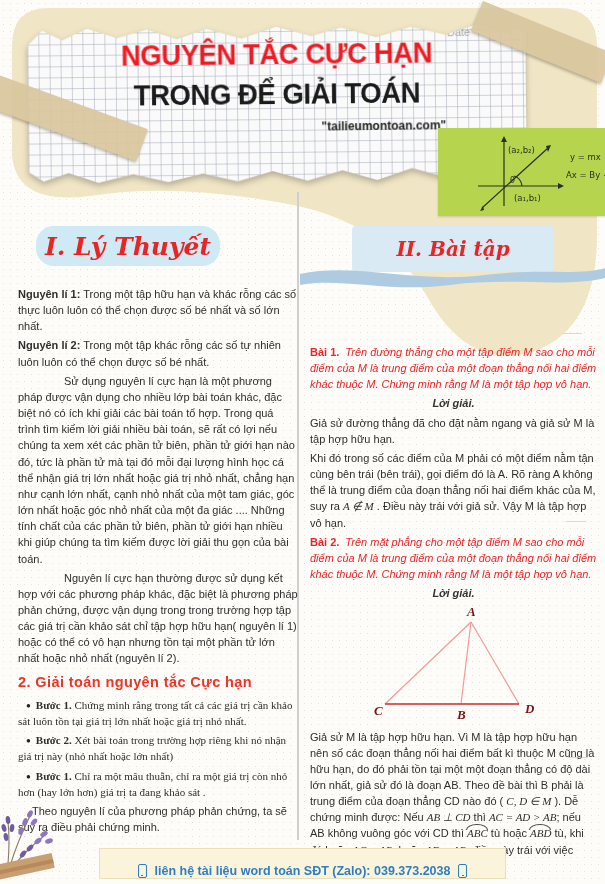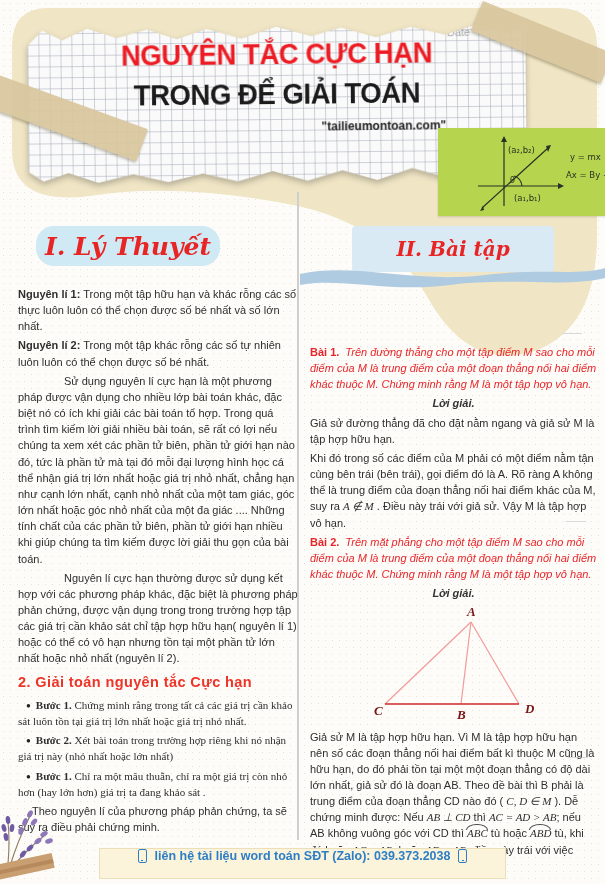--- a/index.html
+++ b/index.html
@@ -72,21 +72,21 @@
   .math { font-family:"Liberation Serif", serif; font-style:italic; }
   .arc-hat { position:relative; font-family:"Liberation Serif", serif; font-style:italic; }
   .arc-hat::before { content:""; position:absolute; left:-1px; right:0; top:-3px; height:5px;
                      border:1px solid #444; border-bottom:none;
                      border-radius:50% 50% 0 0 / 100% 100% 0 0; }
   .figure { text-align:center; margin:2px 0 4px; }
 
   
   .footer { position:absolute; left:99px; top:848px; width:407px; height:31px;
             background:#fbf4da; border:1px solid #ebdfba; box-sizing:border-box;
-            display:flex; align-items:flex-start; justify-content:center; gap:8px;
+            display:flex; align-items:flex-end; justify-content:center; gap:8px;
             color:#2e7ec6; font-weight:700; font-size:12.5px; }
   .phone-ic { display:inline-block; width:7px; height:12px; border:1.6px solid #2e7ec6;
               border-radius:2px; position:relative; }
   .phone-ic::after { content:""; position:absolute; left:50%; bottom:1px; width:2px; height:1.5px;
                      margin-left:-1px; background:#2e7ec6; }
 
   .lavender-svg { position:absolute; left:-4px; top:770px; }
 </style>
 </head>
 <body>

